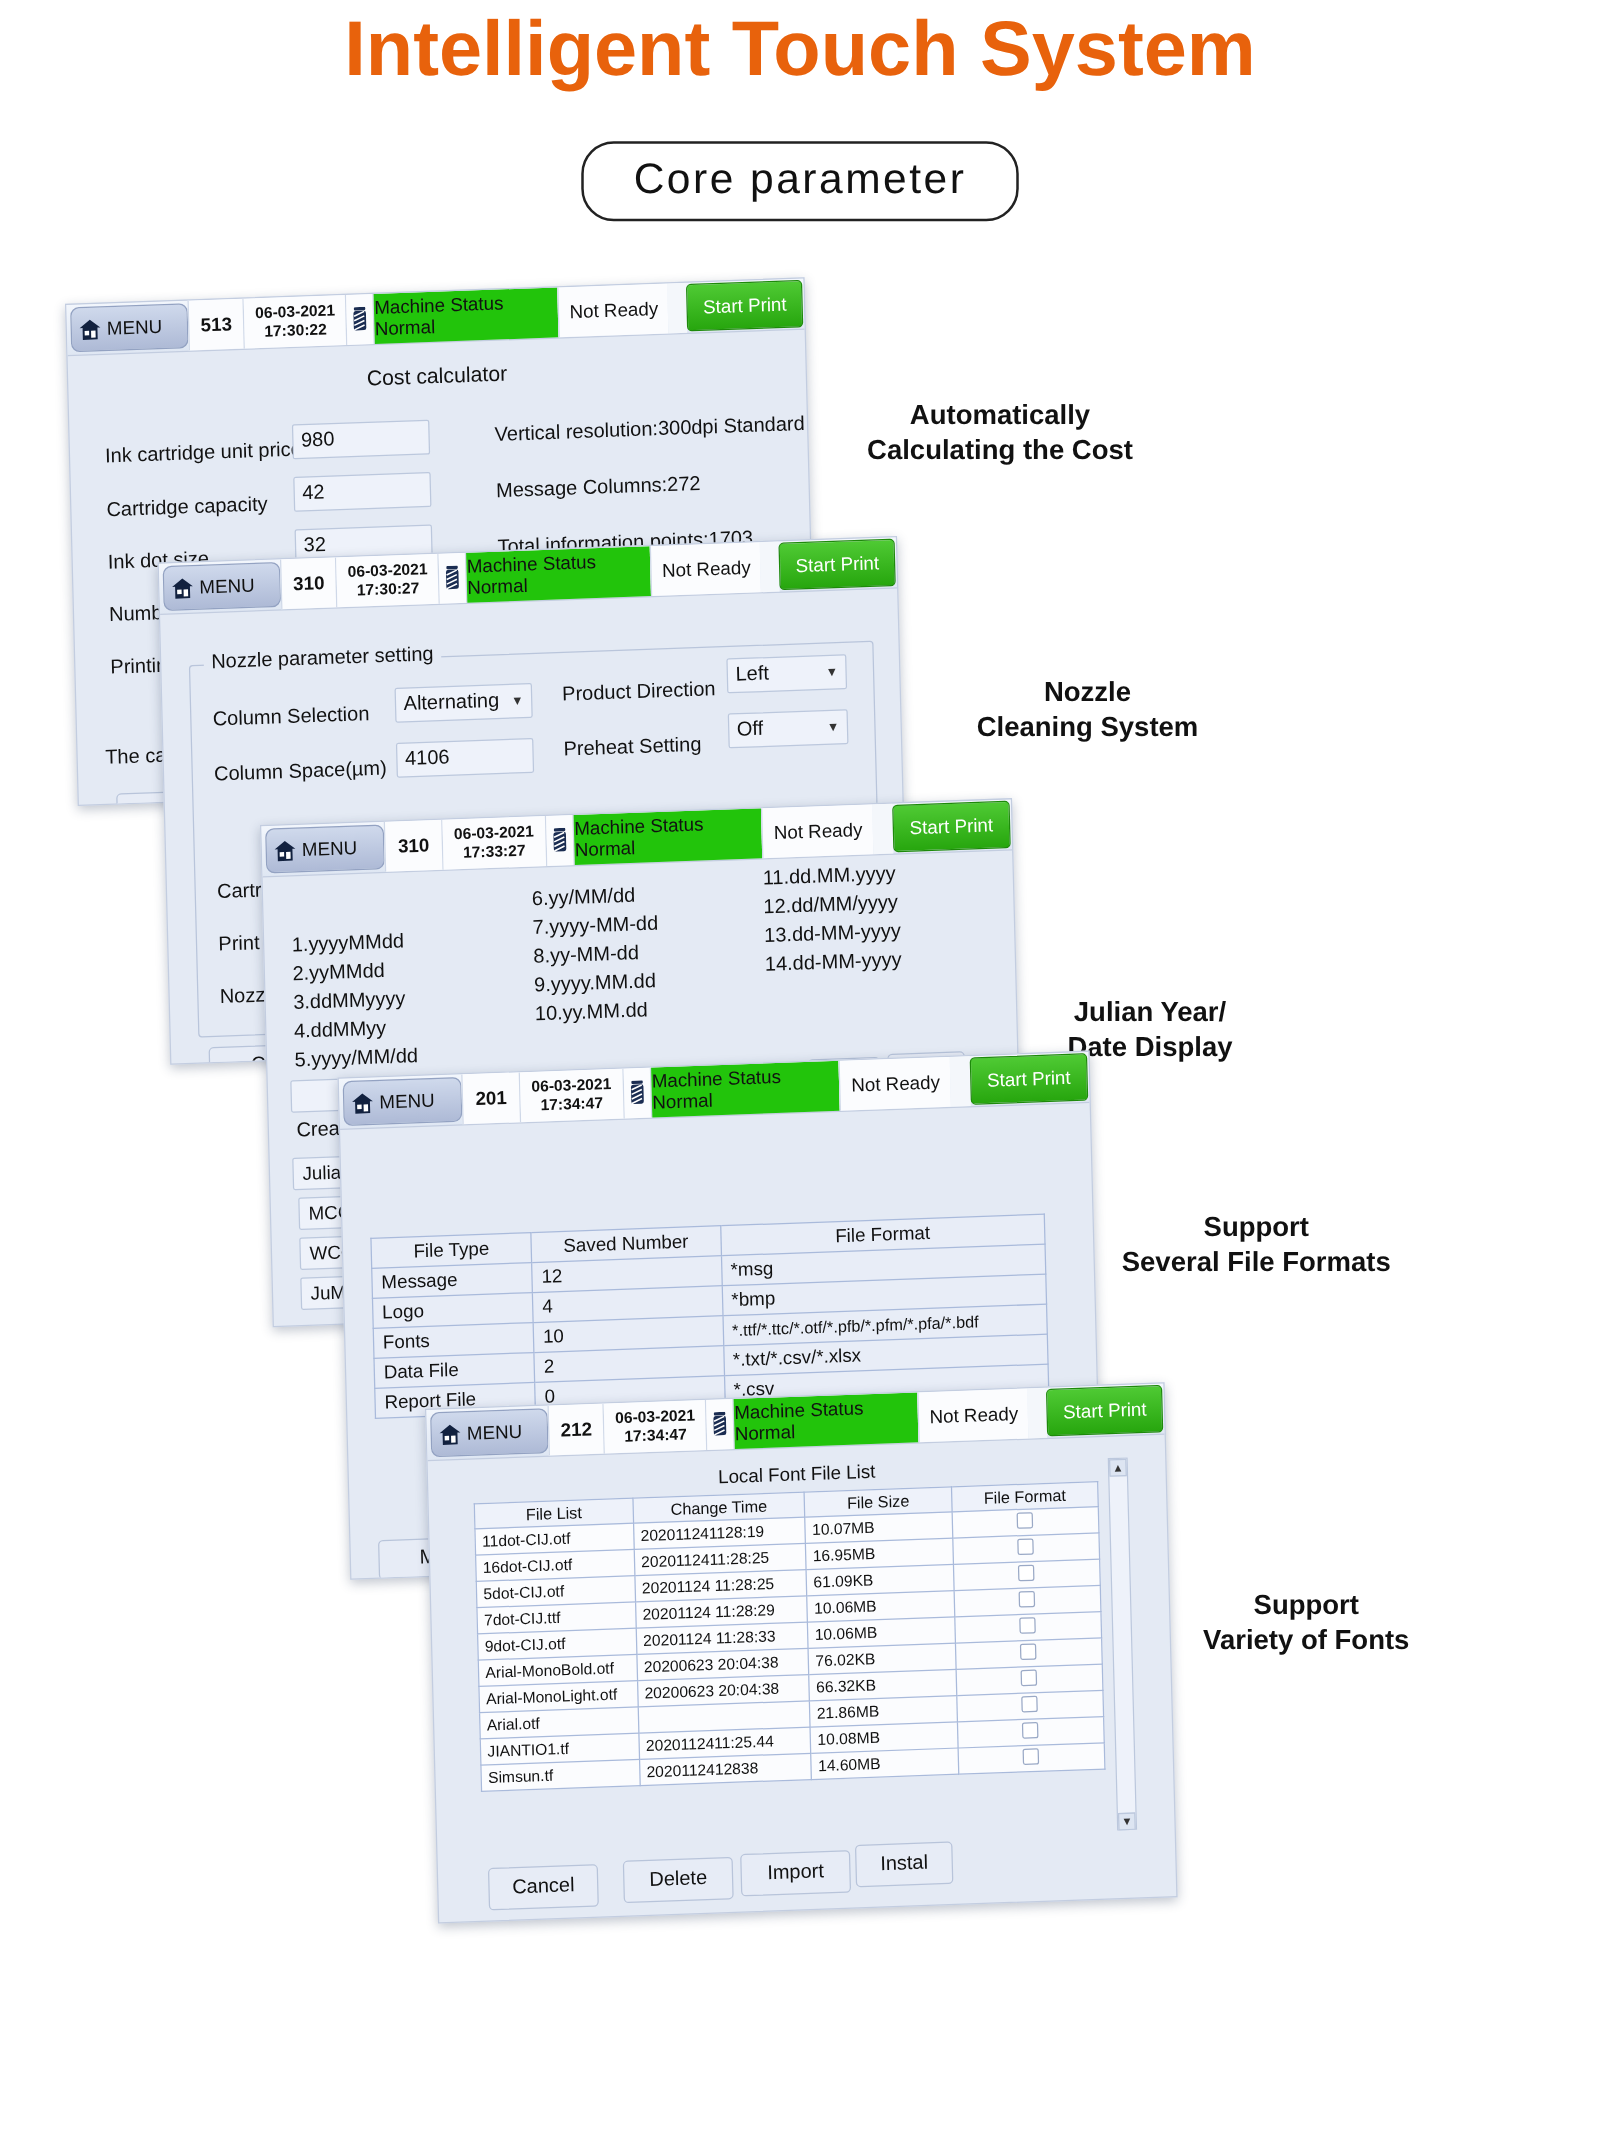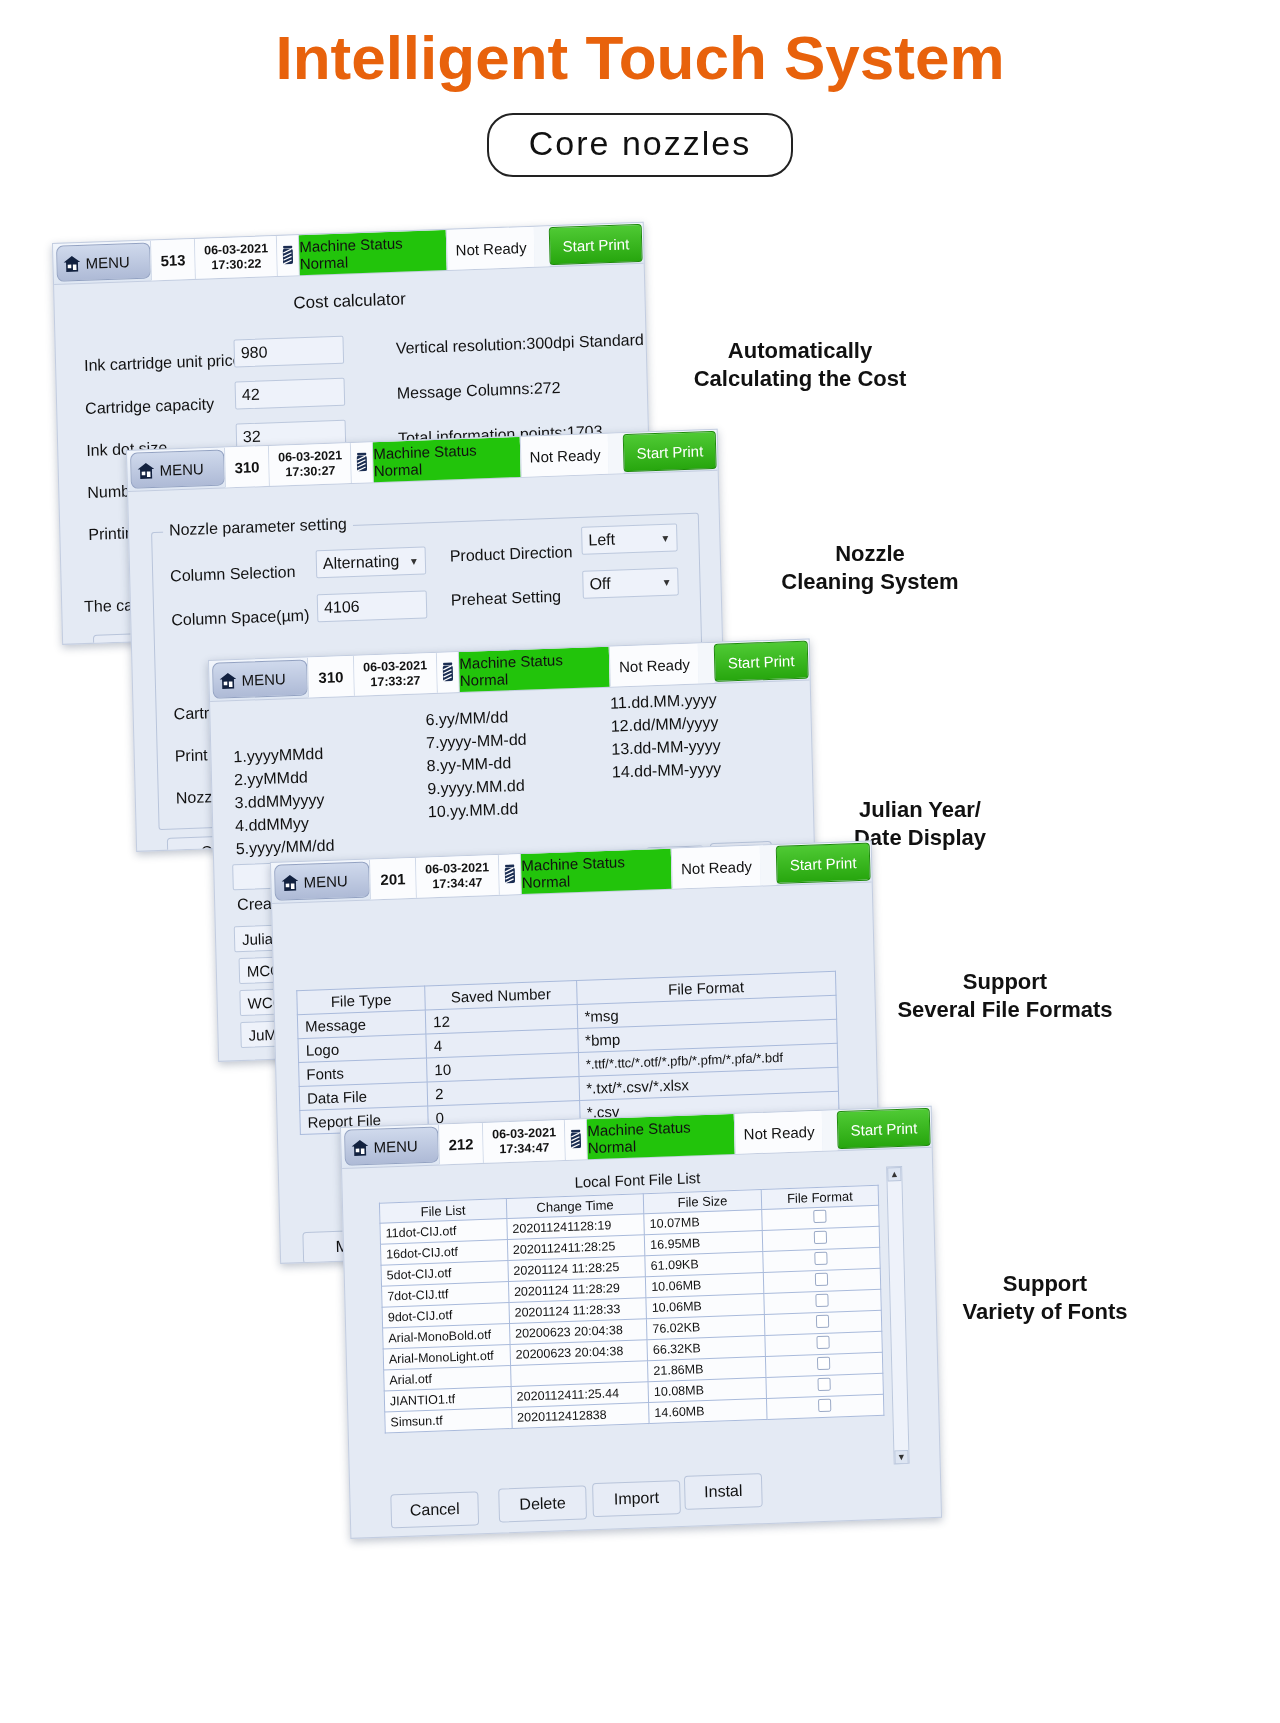--- a/index.html
+++ b/index.html
@@ -3,21 +3,21 @@
 <meta charset="utf-8">
 <style>
   html,body{margin:0;padding:0;}
   body{
     width:1280px;height:1723px;position:relative;overflow:hidden;
     background:#ffffff;
     font-family:"Liberation Sans", sans-serif;
   }
   
   .title{
-    position:absolute;top:22px;left:0;width:1280px;text-align:center;
+    position:absolute;top:4px;left:0;width:1280px;text-align:center;
     font-size:62px;font-weight:700;color:#E8620C;letter-spacing:0px;
   }
   .subtitle-wrap{
     position:absolute;top:113px;left:0;width:1280px;text-align:center;
   }
   .subtitle{
     display:inline-block;border:2px solid #222;border-radius:26px;
     padding:9px 40px 12px 40px;font-size:34px;color:#111;letter-spacing:2px;
   }
   
@@ -145,24 +145,24 @@
     position:absolute;left:0;width:12px;height:12px;
     display:flex;align-items:center;justify-content:center;font-size:9px;color:#333;
     background:#dde5f2;border:1px solid #bcc8dd;
   }
 </style>
 </head>
 <body>
 
 <div class="title">Intelligent Touch System</div>
 <div class="subtitle-wrap">
-  <span class="subtitle">Core nozzles</span>
+  <span class="subtitle">Core parameter</span>
 </div>
 
-<div class="callout" style="left:660px;top:318px;width:280px;margin-top:19px;">Automatically
+<div class="callout" style="left:660px;top:318px;width:280px;">Automatically
 Calculating the Cost</div>
 <div class="callout" style="left:740px;top:540px;width:260px;">Nozzle
 Cleaning System</div>
 <div class="callout" style="left:790px;top:796px;width:260px;">Julian Year/
 Date Display</div>
 <div class="callout" style="left:860px;top:968px;width:290px;">Support
 Several File Formats</div>
 <div class="callout" style="left:900px;top:1270px;width:290px;">Support
 Variety of Fonts</div>
 

